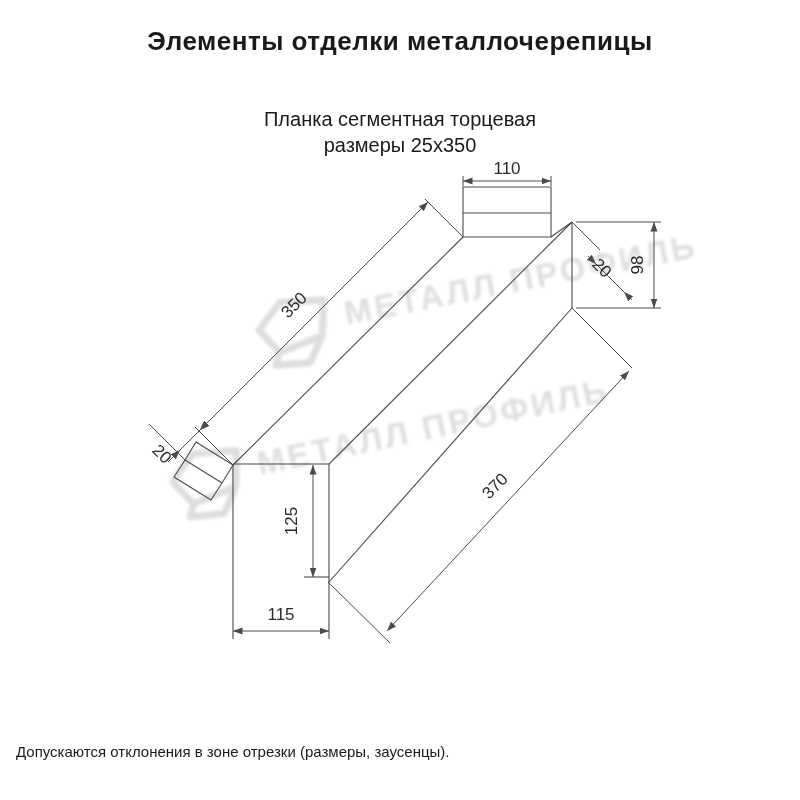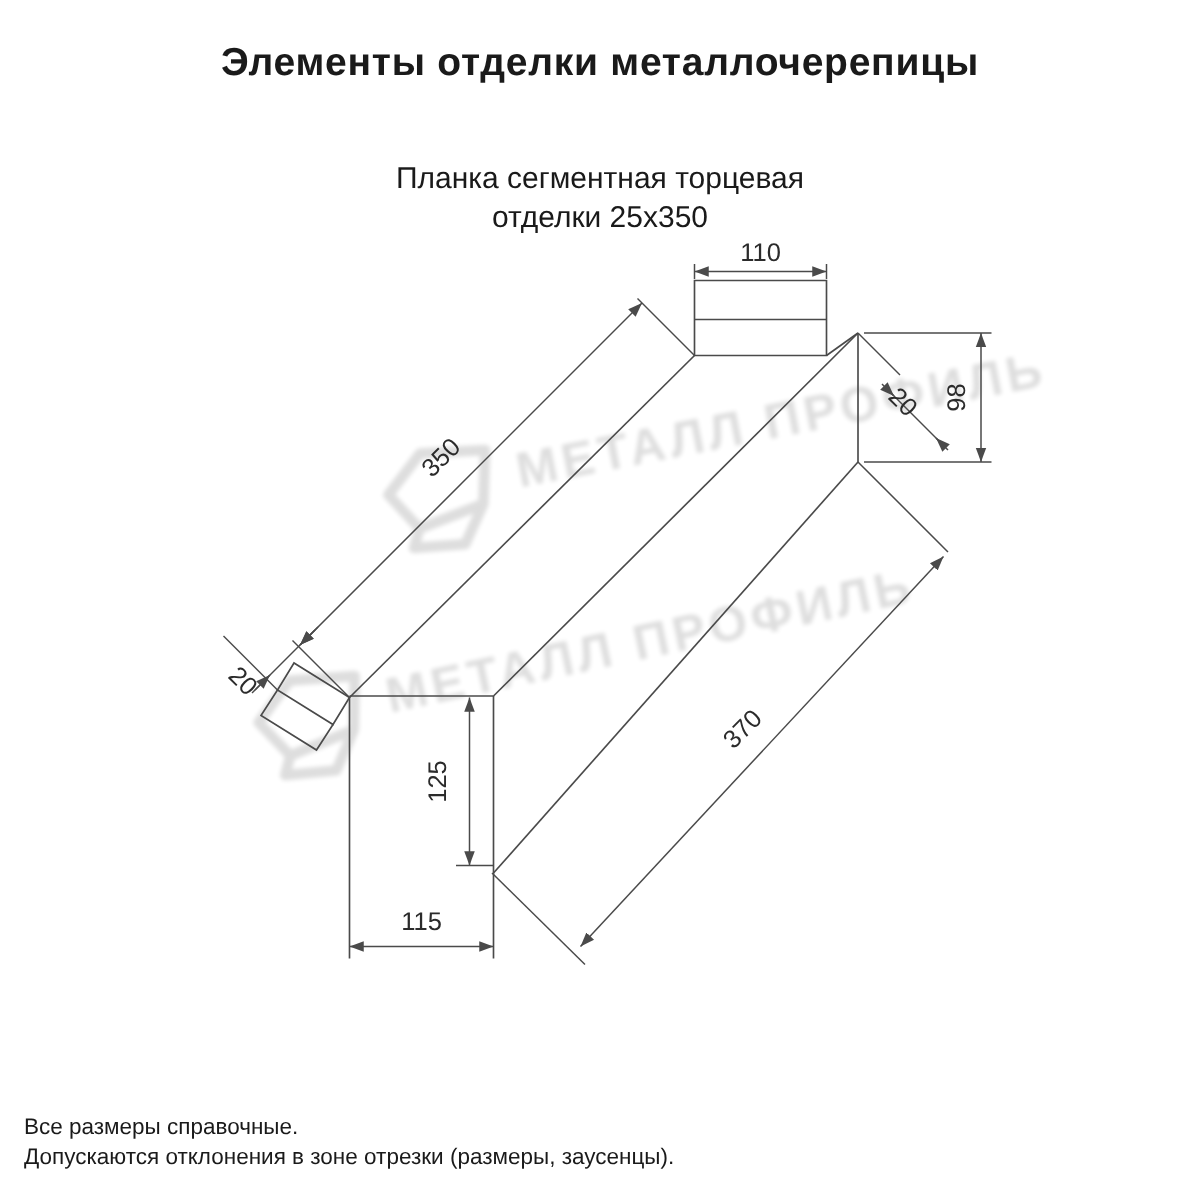--- a/index.html
+++ b/index.html
@@ -17,21 +17,21 @@
 </style>
 </head>
 <body>
 
 <div class="page">
 
   <div class="title">Элементы отделки металлочерепицы</div>
 
   <div class="subtitle">
     <div>Планка сегментная торцевая</div>
-    <div>отделки 25х350</div>
+    <div>размеры 25х350</div>
   </div>
 
   <svg width="800" height="800" viewBox="0 0 800 800">
     <defs>
       <marker id="arr" viewBox="0 0 10 10" refX="9.5" refY="5" markerWidth="10" markerHeight="10" orient="auto-start-reverse">
         <path d="M0,1.5 L9.5,5 L0,8.5 Z" fill="#4a4a4a"></path>
       </marker>
       <filter id="wmblur" x="-20%" y="-20%" width="140%" height="140%">
         <feGaussianBlur stdDeviation="1.4"></feGaussianBlur>
       </filter>
@@ -119,17 +119,16 @@
 
     <g stroke="#4a4a4a" stroke-width="1" fill="none">
       <path d="M572,308 L632,368"></path>
       <path d="M328,582 L390,643"></path>
       <line x1="629" y1="371" x2="387" y2="631" marker-start="url(#arr)" marker-end="url(#arr)"></line>
     </g>
     <text class="dimtxt" x="499" y="490" text-anchor="middle" transform="rotate(-45,499,490)">370</text>
   </svg>
 
   <div class="footer">
-    <div>Все размеры справочные.</div>
     <div>Допускаются отклонения в зоне отрезки (размеры, заусенцы).</div>
   </div>
 
 </div>
 
 </body></html>

